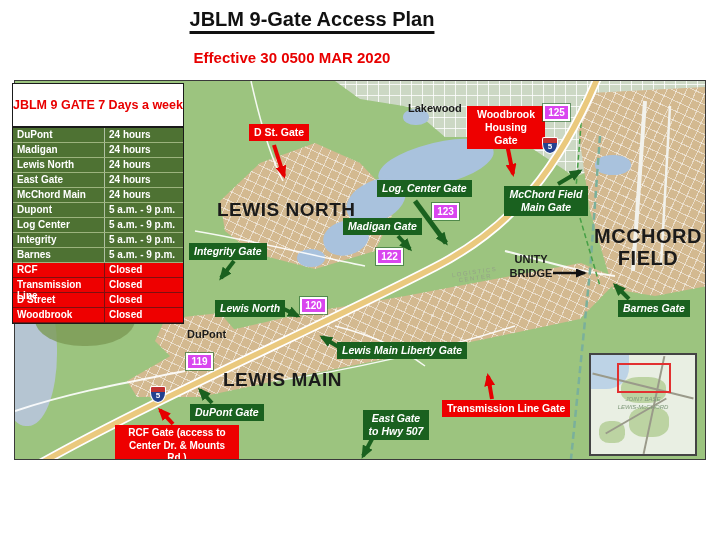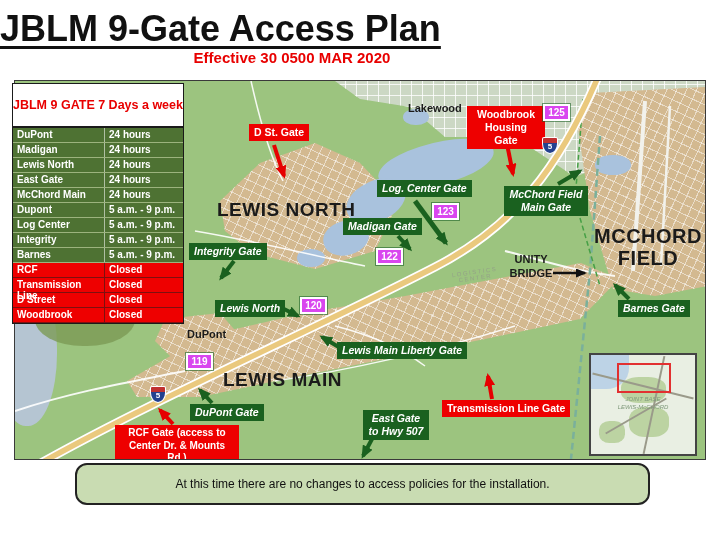--- a/index.html
+++ b/index.html
@@ -1,21 +1,21 @@
 <!DOCTYPE html>
 <html><head>
 <meta charset="utf-8">
 <style>
   * { margin:0; padding:0; box-sizing:border-box; }
   html,body { width:720px; height:540px; background:#fff; font-family:"Liberation Sans", sans-serif; overflow:hidden; }
   #stage { position:relative; width:720px; height:540px; background:#fff; }
 
   
-  .title { position:absolute; top:8px; left:0; width:624px; text-align:left;
-           font-size:36px; font-weight:bold; color:#111;
+  .title { position:absolute; top:8px; left:0; width:624px; text-align:center;
+           font-size:20px; font-weight:bold; color:#111;
            text-decoration:underline; text-decoration-thickness:3px; text-underline-offset:5px; }
   .subtitle { position:absolute; top:49px; left:0; width:584px; text-align:center;
               font-size:15px; font-weight:bold; color:#e80000; }
 
   
   .map { position:absolute; left:14px; top:80px; width:692px; height:380px;
          background:#9cc47f; border:1px solid #3a3a3a; overflow:hidden; }
   .map .region { position:absolute; inset:0; }
   .urban-top { background:#ccd8c4;
       background-image:
@@ -258,15 +258,14 @@
     <div class="lrow r">
         <div class="n">D Street</div>
         <div class="h">Closed</div>
       </div>
     <div class="lrow r">
         <div class="n">Woodbrook</div>
         <div class="h">Closed</div>
       </div>
   </div>
 
-  <div class="note">At this time there are no changes to access policies for the installation.</div>
 
 </div>
 
 </body></html>

